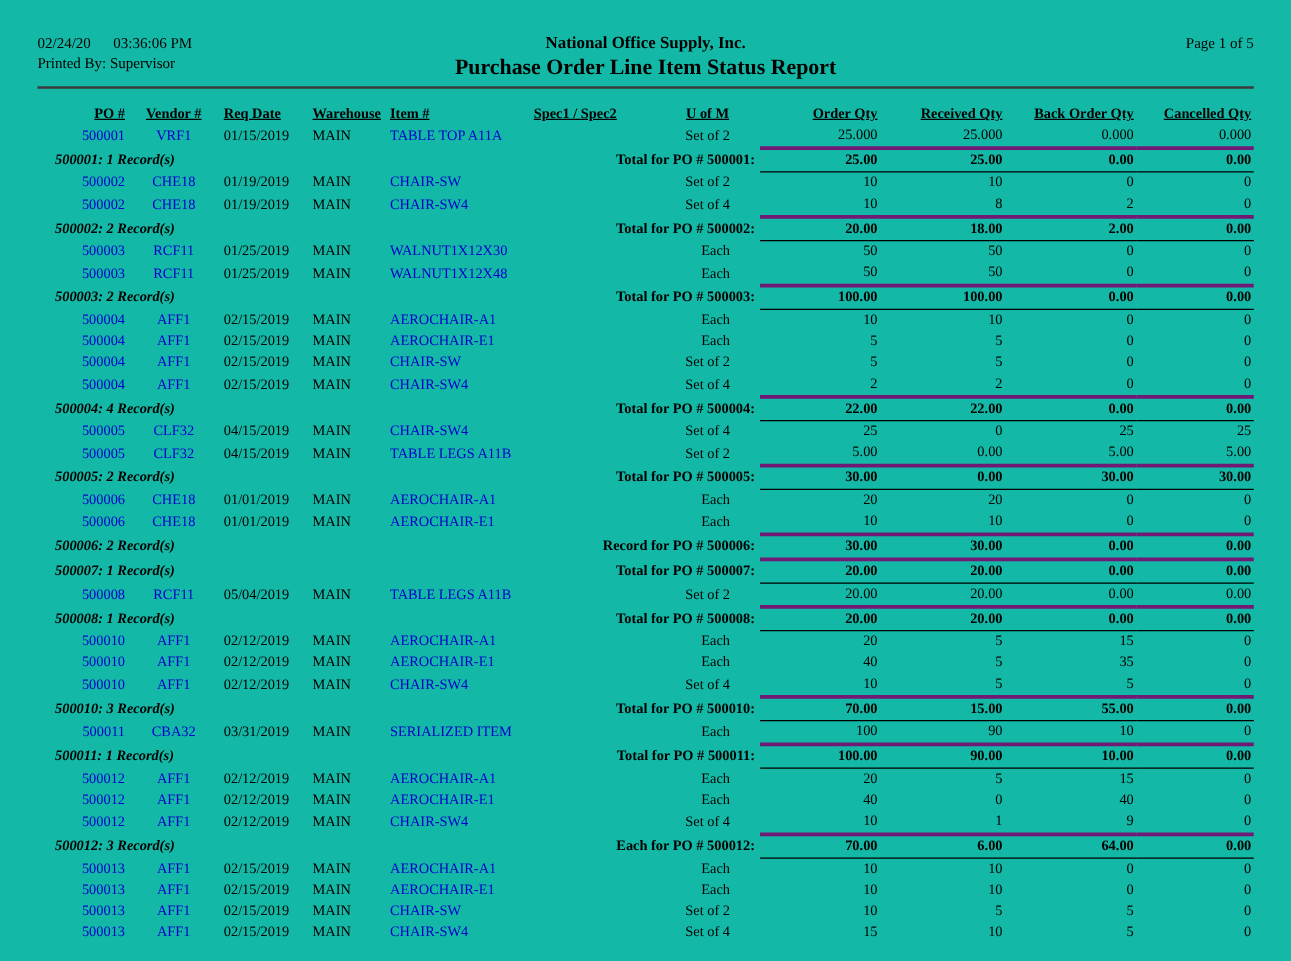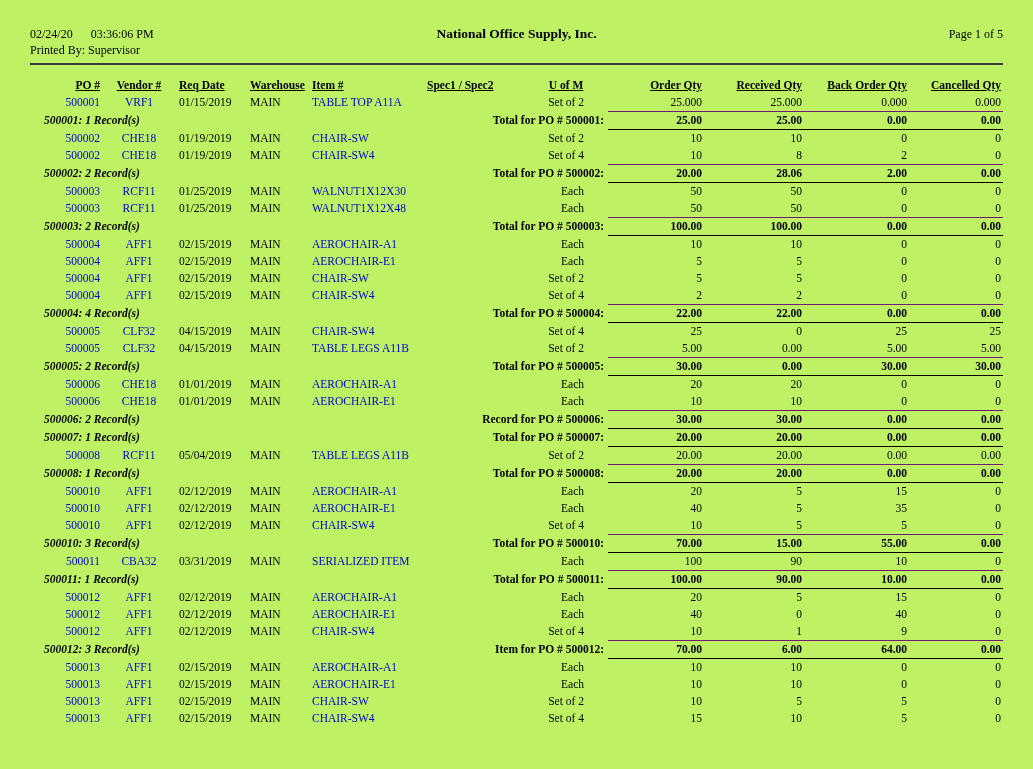--- a/index.html
+++ b/index.html
@@ -1,18 +1,18 @@
 <!DOCTYPE html>
 <html><head>
 <meta charset="utf-8">
 <style>
   * { box-sizing: border-box; }
   html, body { margin: 0; padding: 0; background: #ffffff; }
   .page {
-    width: 1033px; height: 769px; background: #bef264; color: #000;
+    width: 1033px; height: 769px; background: #14b8a6; color: #000;
     font-family: "Liberation Serif", serif;
     padding: 26px 30px 0 30px; overflow: hidden; position: relative;
   }
   .hdr { display: flex; justify-content: space-between; align-items: flex-start; }
   .hdr-left { width: 230px; font-size: 12px; line-height: 16px; }
   .hdr-left .time { margin-left: 18px; }
   .hdr-center { flex: 1; text-align: center; }
   .company { font-weight: bold; font-size: 13.5px; line-height: 16px; }
   .title { font-weight: bold; font-size: 17.5px; line-height: 21px; margin-top: 1px; }
   .hdr-right { width: 230px; text-align: right; font-size: 12px; line-height: 16px; }
@@ -40,35 +40,36 @@
   th.c-qty    { text-align: right; }
 
   .lnk { color: #0000cc; text-decoration: none; cursor: pointer; }
 
   .total-row td { font-weight: bold; }
   .total-row .c-count {
     font-weight: bold; font-style: italic; text-align: left; padding-left: 14px;
   }
   .total-row .c-total-label { text-align: right; padding-right: 4px; }
   .total-row .t {
-    border-top: 1px solid #701a75; border-bottom: 1px solid #000;
+    border-top: 3px solid #701a75; border-bottom: 1px solid #000;
   }
 </style>
 </head>
 <body>
 
 <div class="page">
 
   <div class="hdr">
     <div class="hdr-left">
       <div><span>02/24/20</span><span class="time">03:36:06 PM</span></div>
       <div>Printed By: Supervisor</div>
     </div>
     <div class="hdr-center">
       <div class="company">National Office Supply, Inc.</div>
+      <div class="title">Purchase Order Line Item Status Report</div>
     </div>
     <div class="hdr-right">Page 1 of 5</div>
   </div>
 
   <hr class="rule">
 
   <table class="report">
     <colgroup>
       <col style="width:75px">
         <col style="width:68px">
@@ -142,21 +143,21 @@
           <td class="c-uofm">Set of 4</td>
           <td class="c-qty">10</td>
           <td class="c-qty">8</td>
           <td class="c-qty">2</td>
           <td class="c-qty">0</td>
         </tr>
         <tr class="total-row">
           <td class="c-count" colspan="4">500002: 2 Record(s)</td>
           <td class="c-total-label" colspan="3">Total for PO # 500002:</td>
           <td class="c-qty t">20.00</td>
-          <td class="c-qty t">28.06</td>
+          <td class="c-qty t">18.00</td>
           <td class="c-qty t">2.00</td>
           <td class="c-qty t">0.00</td>
         </tr>
         <tr>
           <td class="c-po"><span class="lnk">500003</span></td>
           <td class="c-vendor"><span class="lnk">RCF11</span></td>
           <td class="c-date">01/25/2019</td>
           <td class="c-wh">MAIN</td>
           <td class="c-item"><span class="lnk">WALNUT1X12X30</span></td>
           <td class="c-spec"></td>
@@ -446,21 +447,21 @@
           <td class="c-item"><span class="lnk">CHAIR-SW4</span></td>
           <td class="c-spec"></td>
           <td class="c-uofm">Set of 4</td>
           <td class="c-qty">10</td>
           <td class="c-qty">1</td>
           <td class="c-qty">9</td>
           <td class="c-qty">0</td>
         </tr>
         <tr class="total-row">
           <td class="c-count" colspan="4">500012: 3 Record(s)</td>
-          <td class="c-total-label" colspan="3">Item for PO # 500012:</td>
+          <td class="c-total-label" colspan="3">Each for PO # 500012:</td>
           <td class="c-qty t">70.00</td>
           <td class="c-qty t">6.00</td>
           <td class="c-qty t">64.00</td>
           <td class="c-qty t">0.00</td>
         </tr>
         <tr>
           <td class="c-po"><span class="lnk">500013</span></td>
           <td class="c-vendor"><span class="lnk">AFF1</span></td>
           <td class="c-date">02/15/2019</td>
           <td class="c-wh">MAIN</td>

